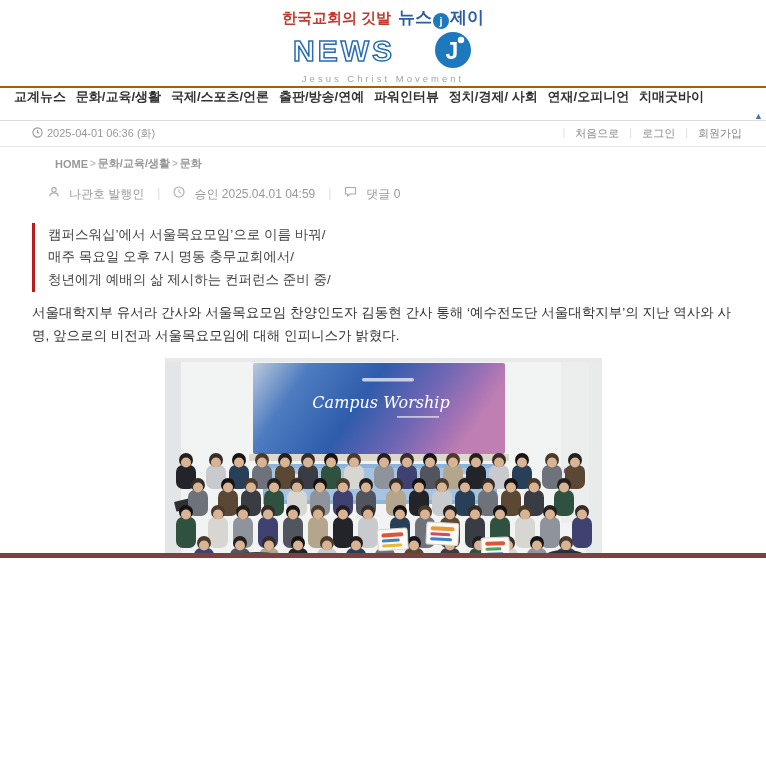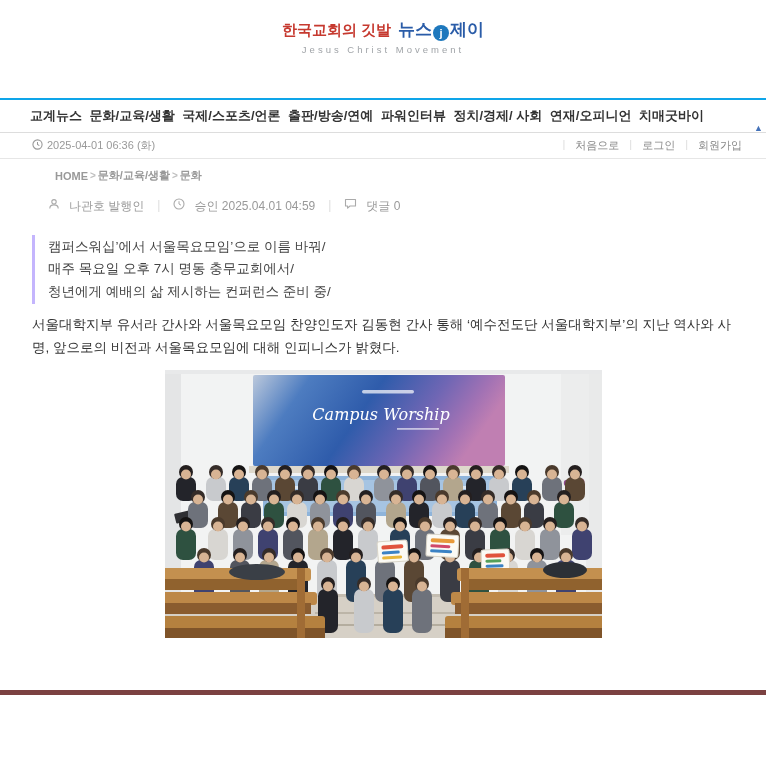--- a/index.html
+++ b/index.html
@@ -1,36 +1,36 @@
 <!DOCTYPE html>
 <html><head>
 <meta charset="utf-8">
 <style>
   * { margin:0; padding:0; box-sizing:border-box; }
   html,body { background:#fff; }
   .page {
-    position:relative; width:766px; height:683px; overflow:hidden;
-    background:#fff; font-family:"Liberation Sans", sans-serif; margin:12px auto;
+    position:relative; width:766px; height:558px; overflow:hidden;
+    background:#fff; font-family:"Liberation Sans", sans-serif; margin:0 auto;
   }
   
   .site-header { text-align:center; padding-top:8px; height:86px; }
   .tagline { font-size:15px; line-height:20px; white-space:nowrap; }
   .tagline .red { color:#c6392f; font-weight:bold; margin-right:7px; }
   .tagline .news-kr, .tagline .jei { color:#2a5ca8; font-weight:bold; font-size:17px; }
   .jicon {
     display:inline-flex; align-items:center; justify-content:center;
     width:16px; height:16px; border-radius:50%; background:#1e78bd;
     color:#fff; font-size:11px; font-weight:bold; vertical-align:-2px; margin:0 1px;
   }
   .logo-main { line-height:0; margin-top:1px; }
   .logo-sub { font-size:9.5px; color:#a0a4a8; letter-spacing:3px; margin-top:3px; }
   
   .main-nav {
-    position:relative; height:35px; border-top:2px solid #0ea5e9; border-bottom:1px solid #ddd;
-    display:flex; align-items:center; justify-content:space-between; padding:0 62px 0 30px;
+    position:relative; height:35px; border-top:2px solid #a16207; border-bottom:1px solid #ddd;
+    display:flex; align-items:flex-start; justify-content:space-between; padding:0 62px 0 14px;
   }
   .main-nav a { font-size:13px; font-weight:bold; color:#333; text-decoration:none; white-space:nowrap; cursor:pointer; }
   .nav-arrow { position:absolute; right:3px; bottom:-1px; color:#4472b9; font-size:9px; line-height:9px; cursor:pointer; }
   
   .util-bar {
     height:26px; border-bottom:1px solid #e6e6e6; display:flex; align-items:center;
     justify-content:space-between; padding:0 14px 0 32px; font-size:11px; color:#999;
   }
   .util-left { display:flex; align-items:center; gap:4px; }
   .util-right { display:flex; align-items:flex-start; }
@@ -39,40 +39,48 @@
   
   .content { padding:0 30px; }
   .breadcrumb { margin:9px 0 0 25px; display:flex; align-items:center; gap:2px; font-size:11px; color:#999;font-weight:bold; }
   .breadcrumb a { color:#999; text-decoration:none; cursor:pointer; }
   .breadcrumb .sep { color:#c0c0c0; font-size:10px; }
   .article-title { margin:13px 0 0 2px; font-size:23px; font-weight:bold; color:#1a1a1a; letter-spacing:-0.6px; }
   .byline { display:flex; gap:9px; margin:15px 0 0 18px; font-size:12px; color:#999; }
   .byline .sep { color:#ddd; padding:0 4px; }
   .byline .ico { display:inline-flex; }
   .quote-block {
-    margin:20px 0 0 2px; border-left:3px solid #c4b5fd; padding:1px 0 1px 13px;
+    margin:20px 0 0 2px; border-left:3px solid #b91c1c; padding:1px 0 1px 13px;
     font-size:13.5px; color:#444; line-height:1.66;
   }
   .para { margin:10px 0 0 2px; font-size:13.5px; color:#333; line-height:1.7; }
   .para + .para { margin-top:8px; }
   
   .photo-fig { width:437px; margin:10px auto 0; }
   .photo-fig svg { display:block; }
   
   .footer-bar { position:absolute; left:0; right:0; bottom:0; height:5px; background:#7b4141; }
 </style>
 </head>
 <body>
 
 <div class="page">
 
   <div class="site-header">
     <a style="display:inline-block;text-decoration:none;cursor:pointer;">
       <div class="tagline">
         <span class="red">한국교회의 깃발</span><span class="news-kr">뉴스</span><span class="jicon">j</span><span class="jei">제이</span>
+      </div>
+      <div class="logo-main">
+        <svg width="184" height="40" viewBox="0 0 184 40">
+          <text x="2" y="31" font-family="Liberation Sans, sans-serif" font-size="30" font-weight="bold" letter-spacing="3" fill="#ffffff" stroke="#2a6db5" stroke-width="1.5">NEWS</text>
+          <circle cx="162" cy="20" r="18" fill="#1e78bd"></circle>
+          <circle cx="170" cy="10" r="3.2" fill="#ffffff"></circle>
+          <text x="161" y="29" text-anchor="middle" font-family="Liberation Sans, sans-serif" font-size="23" font-weight="bold" fill="#ffffff">J</text>
+        </svg>
       </div>
       <div class="logo-sub">Jesus Christ Movement</div>
     </a>
   </div>
 
   <div class="main-nav">
     <a>교계뉴스</a>
     <a>문화/교육/생활</a>
     <a>국제/스포츠/언론</a>
     <a>출판/방송/연예</a>

